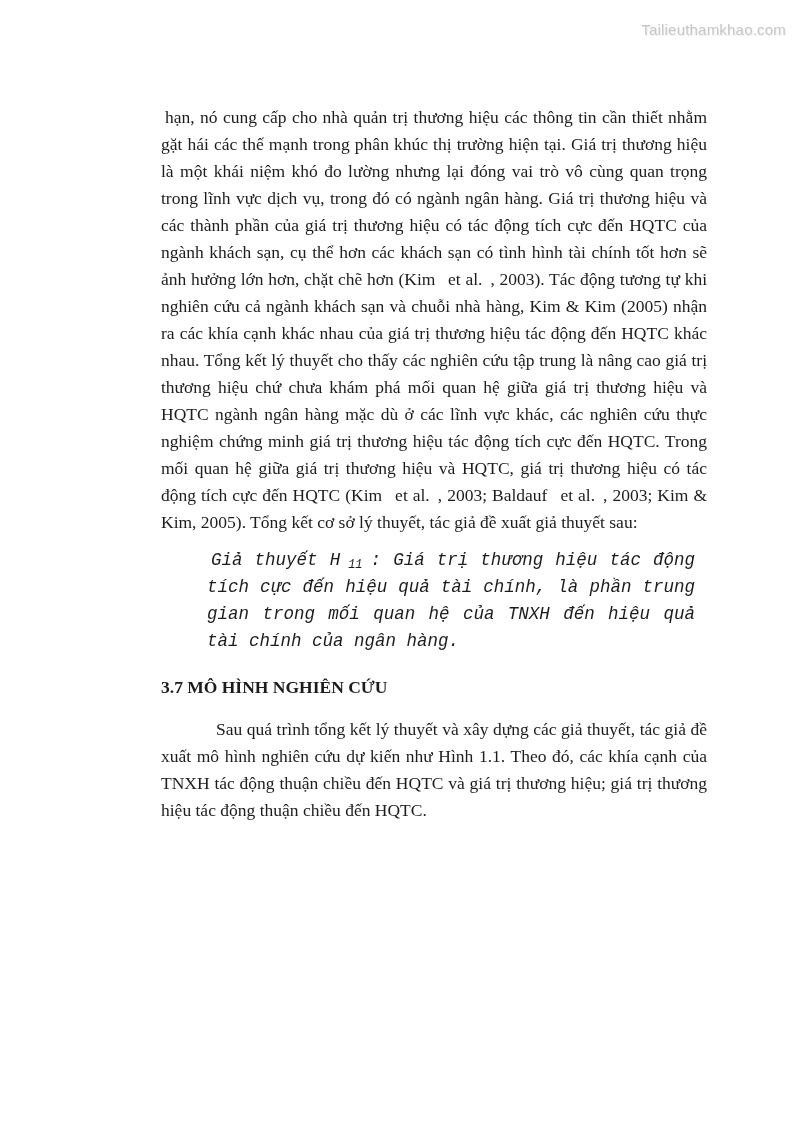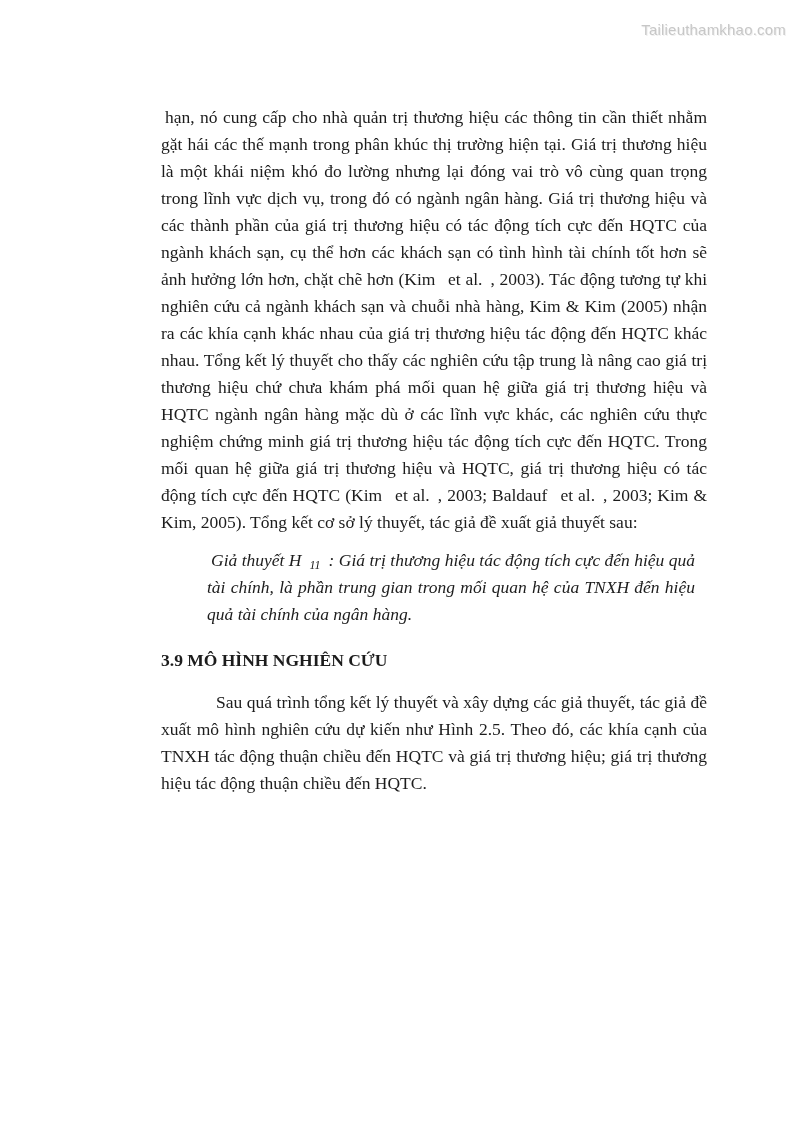--- a/index.html
+++ b/index.html
@@ -32,20 +32,21 @@
     font-size: 17.5px;
     line-height: 27px;
     text-align: justify;
   }
   .para { text-align: justify; }
   .para .it { }
   .hypothesis {
     font-style: italic;
     margin: 3px 12px 4px 46px;
     text-align: justify;
+    font-family: Liberation Mono, monospace;
   }
   .hypothesis sub {
     font-size: 12px;
     line-height: 0;
     vertical-align: -3px;
   }
   .section-heading {
     font-size: 17.5px;
     font-weight: bold;
     margin: 11px 0 7px 0;
@@ -68,20 +69,20 @@
 <div class="page">
 
   <div class="watermark">Tailieuthamkhao.com</div>
 
   <div class="content">
 
     <p class="para"><span>hạn, nó cung cấp cho nhà quản trị thương hiệu các thông tin cần thiết nhằm gặt hái các thế mạnh trong phân khúc thị trường hiện tại. Giá trị thương hiệu là một khái niệm khó đo lường nhưng lại đóng vai trò vô cùng quan trọng trong lĩnh vực dịch vụ, trong đó có ngành ngân hàng. Giá trị thương hiệu và các thành phần của giá trị thương hiệu có tác động tích cực đến HQTC của ngành khách sạn, cụ thể hơn các khách sạn có tình hình tài chính tốt hơn sẽ ảnh hưởng lớn hơn, chặt chẽ hơn (Kim </span><span class="it">et al.</span><span>, 2003). Tác động tương tự khi nghiên cứu cả ngành khách sạn và chuỗi nhà hàng, Kim &amp; Kim (2005) nhận ra các khía cạnh khác nhau của giá trị thương hiệu tác động đến HQTC khác nhau. Tổng kết lý thuyết cho thấy các nghiên cứu tập trung là nâng cao giá trị thương hiệu chứ chưa khám phá mối quan hệ giữa giá trị thương hiệu và HQTC ngành ngân hàng mặc dù ở các lĩnh vực khác, các nghiên cứu thực nghiệm chứng minh giá trị thương hiệu tác động tích cực đến HQTC. Trong mối quan hệ giữa giá trị thương hiệu và HQTC, giá trị thương hiệu có tác động tích cực đến HQTC (Kim </span><span class="it">et al.</span><span>, 2003; Baldauf </span><span class="it">et al.</span><span>, 2003; Kim &amp; Kim, 2005). Tổng kết cơ sở lý thuyết, tác giả đề xuất giả thuyết sau:</span></p>
 
     <p class="hypothesis"><span>Giả thuyết H</span><sub>11</sub><span>: Giá trị thương hiệu tác động tích cực đến hiệu quả tài chính, là phần trung gian trong mối quan hệ của TNXH đến hiệu quả tài chính của ngân hàng.</span></p>
 
-    <h2 class="section-heading">3.9 MÔ HÌNH NGHIÊN CỨU</h2>
+    <h2 class="section-heading">3.7 MÔ HÌNH NGHIÊN CỨU</h2>
 
-    <p class="para para-indent">Sau quá trình tổng kết lý thuyết và xây dựng các giả thuyết, tác giả đề xuất mô hình nghiên cứu dự kiến như Hình 2.5. Theo đó, các khía cạnh của TNXH tác động thuận chiều đến HQTC và giá trị thương hiệu; giá trị thương hiệu tác động thuận chiều đến HQTC.</p>
+    <p class="para para-indent">Sau quá trình tổng kết lý thuyết và xây dựng các giả thuyết, tác giả đề xuất mô hình nghiên cứu dự kiến như Hình 1.1. Theo đó, các khía cạnh của TNXH tác động thuận chiều đến HQTC và giá trị thương hiệu; giá trị thương hiệu tác động thuận chiều đến HQTC.</p>
 
   </div>
 
 
 </div>
 
 </body></html>

